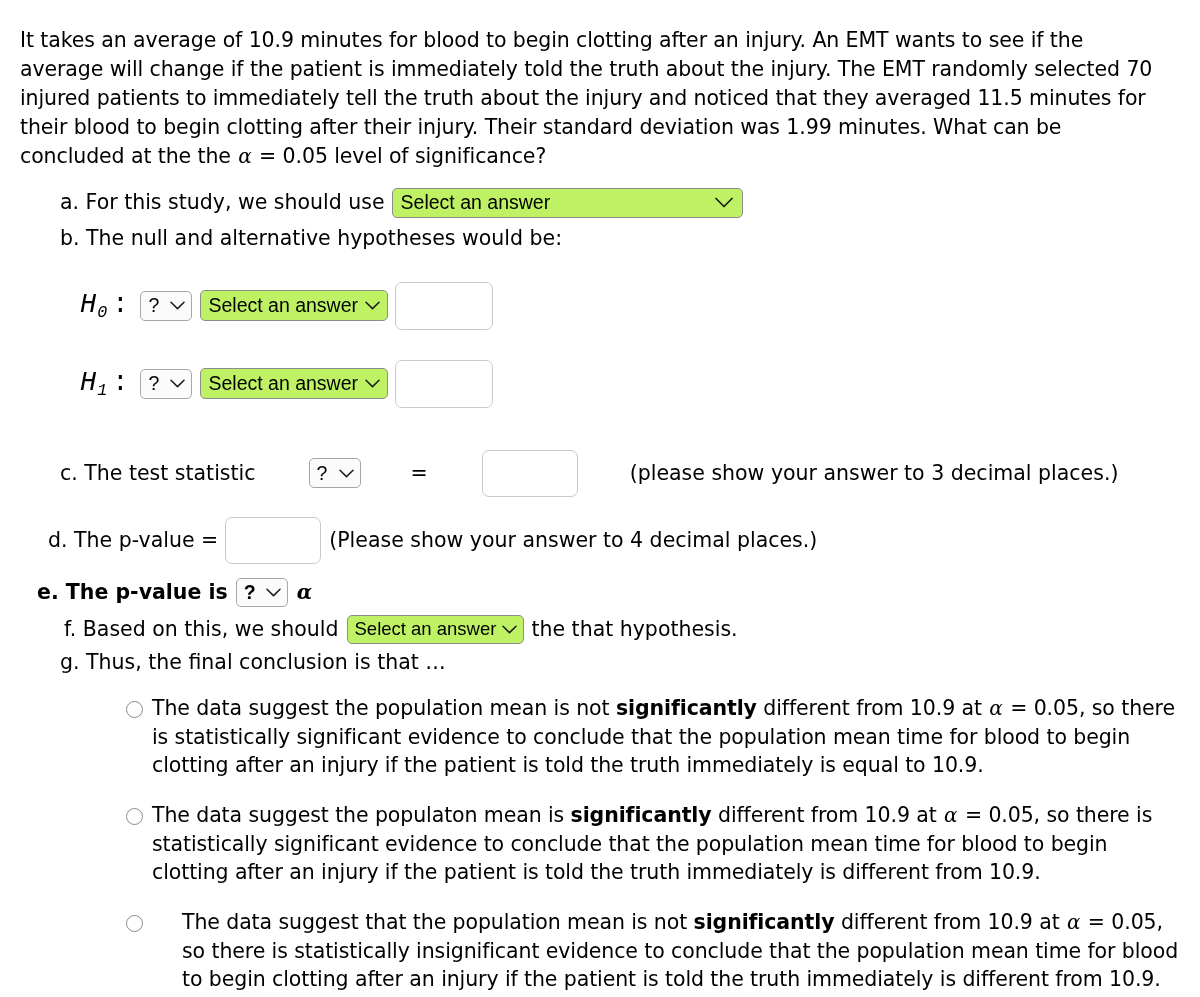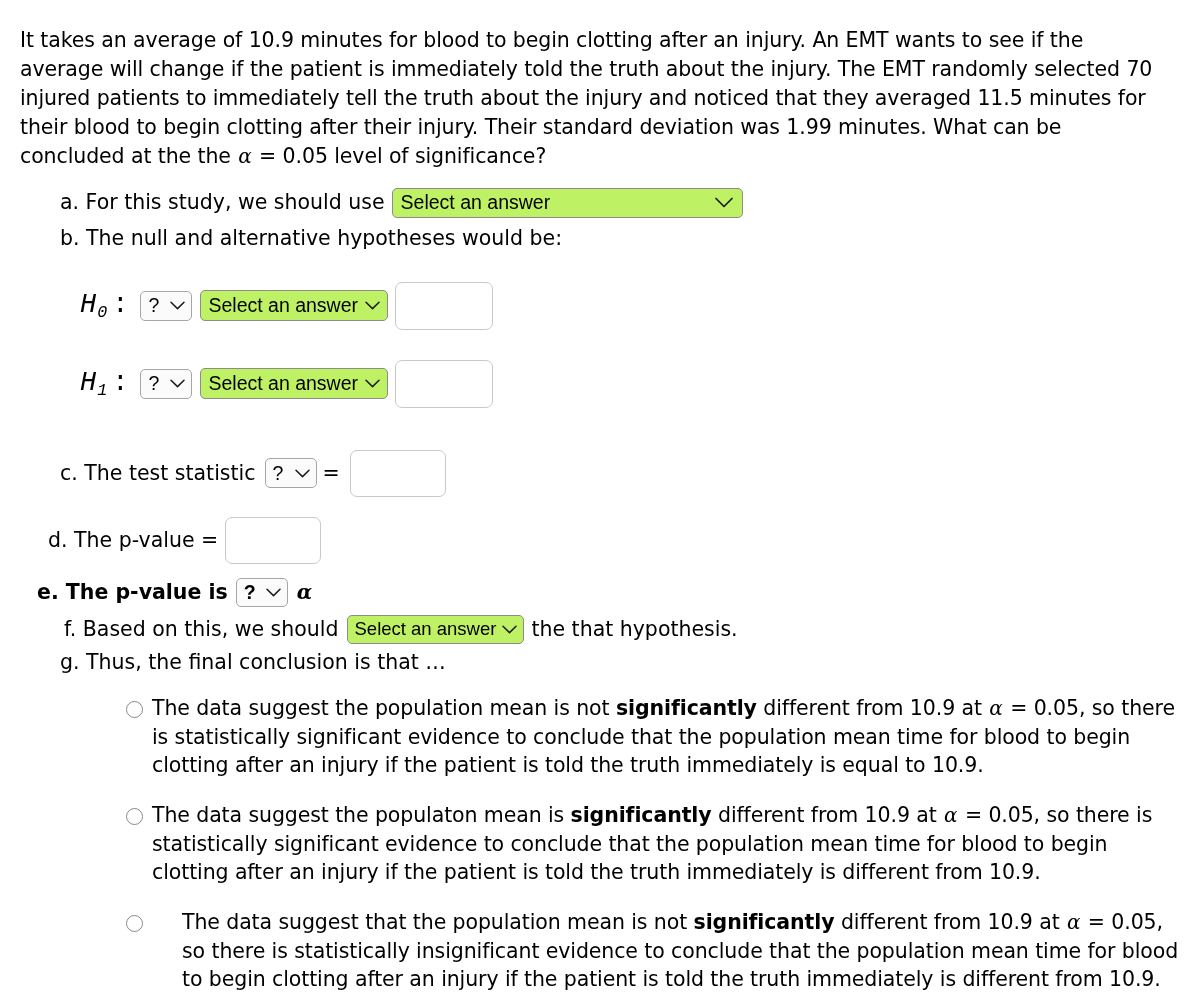--- a/index.html
+++ b/index.html
@@ -69,21 +69,21 @@
     white-space: nowrap;
   }
   .qitem .lbl {
     display: inline-block;
   }
 
   .row-a { margin: 16px 0 0 44px; }
   .row-b { margin: 6px 0 0 44px; }
   .row-h0 { margin: 30px 0 0 64px; }
   .row-h1 { margin: 30px 0 0 64px; }
-  .row-c { margin: 42px 0 0 44px; }
+  .row-c { margin: 42px 0 0 44px; gap: 44px; }
   .row-d { margin: 20px 0 0 32px; }
   .row-e { margin: 14px 0 0 21px; font-weight: bold; }
   .row-f { margin: 8px 0 0 48px; }
   .row-g { margin: 4px 0 0 44px; }
 
   
   .sel {
     box-sizing: border-box;
     display: inline-flex;
     align-items: center;
@@ -260,25 +260,27 @@
       <span class="sel sel-q" style="margin-left:9px;">
         <span class="seltext">?</span>
         <span class="chev">
           <svg width="15" height="9" viewBox="0 0 15 9">
               <path d="M1 1.2 L7.5 7.6 L14 1.2" fill="none" stroke="#1a1a1a" stroke-width="1.5" stroke-linecap="round" stroke-linejoin="round"></path>
             </svg>
         </span>
       </span>
       <span class="eqsign">=</span>
       <span class="tinput tin-c"></span>
+      <span class="lbl">(please show your answer to 3 decimal places.)</span>
     </li>
 
     <li class="qitem row-d">
       <span class="lbl">d. The p-value =</span>
       <span class="tinput tin-d"></span>
+      <span class="lbl">(Please show your answer to 4 decimal places.)</span>
     </li>
 
     <li class="qitem row-e">
       <span class="lbl">e. The p-value is</span>
       <span class="sel sel-q" style="margin-left:8px;height:29px;">
         <span class="seltext">?</span>
         <span class="chev">
           <svg width="15" height="9" viewBox="0 0 15 9">
               <path d="M1 1.2 L7.5 7.6 L14 1.2" fill="none" stroke="#1a1a1a" stroke-width="1.5" stroke-linecap="round" stroke-linejoin="round"></path>
             </svg>

